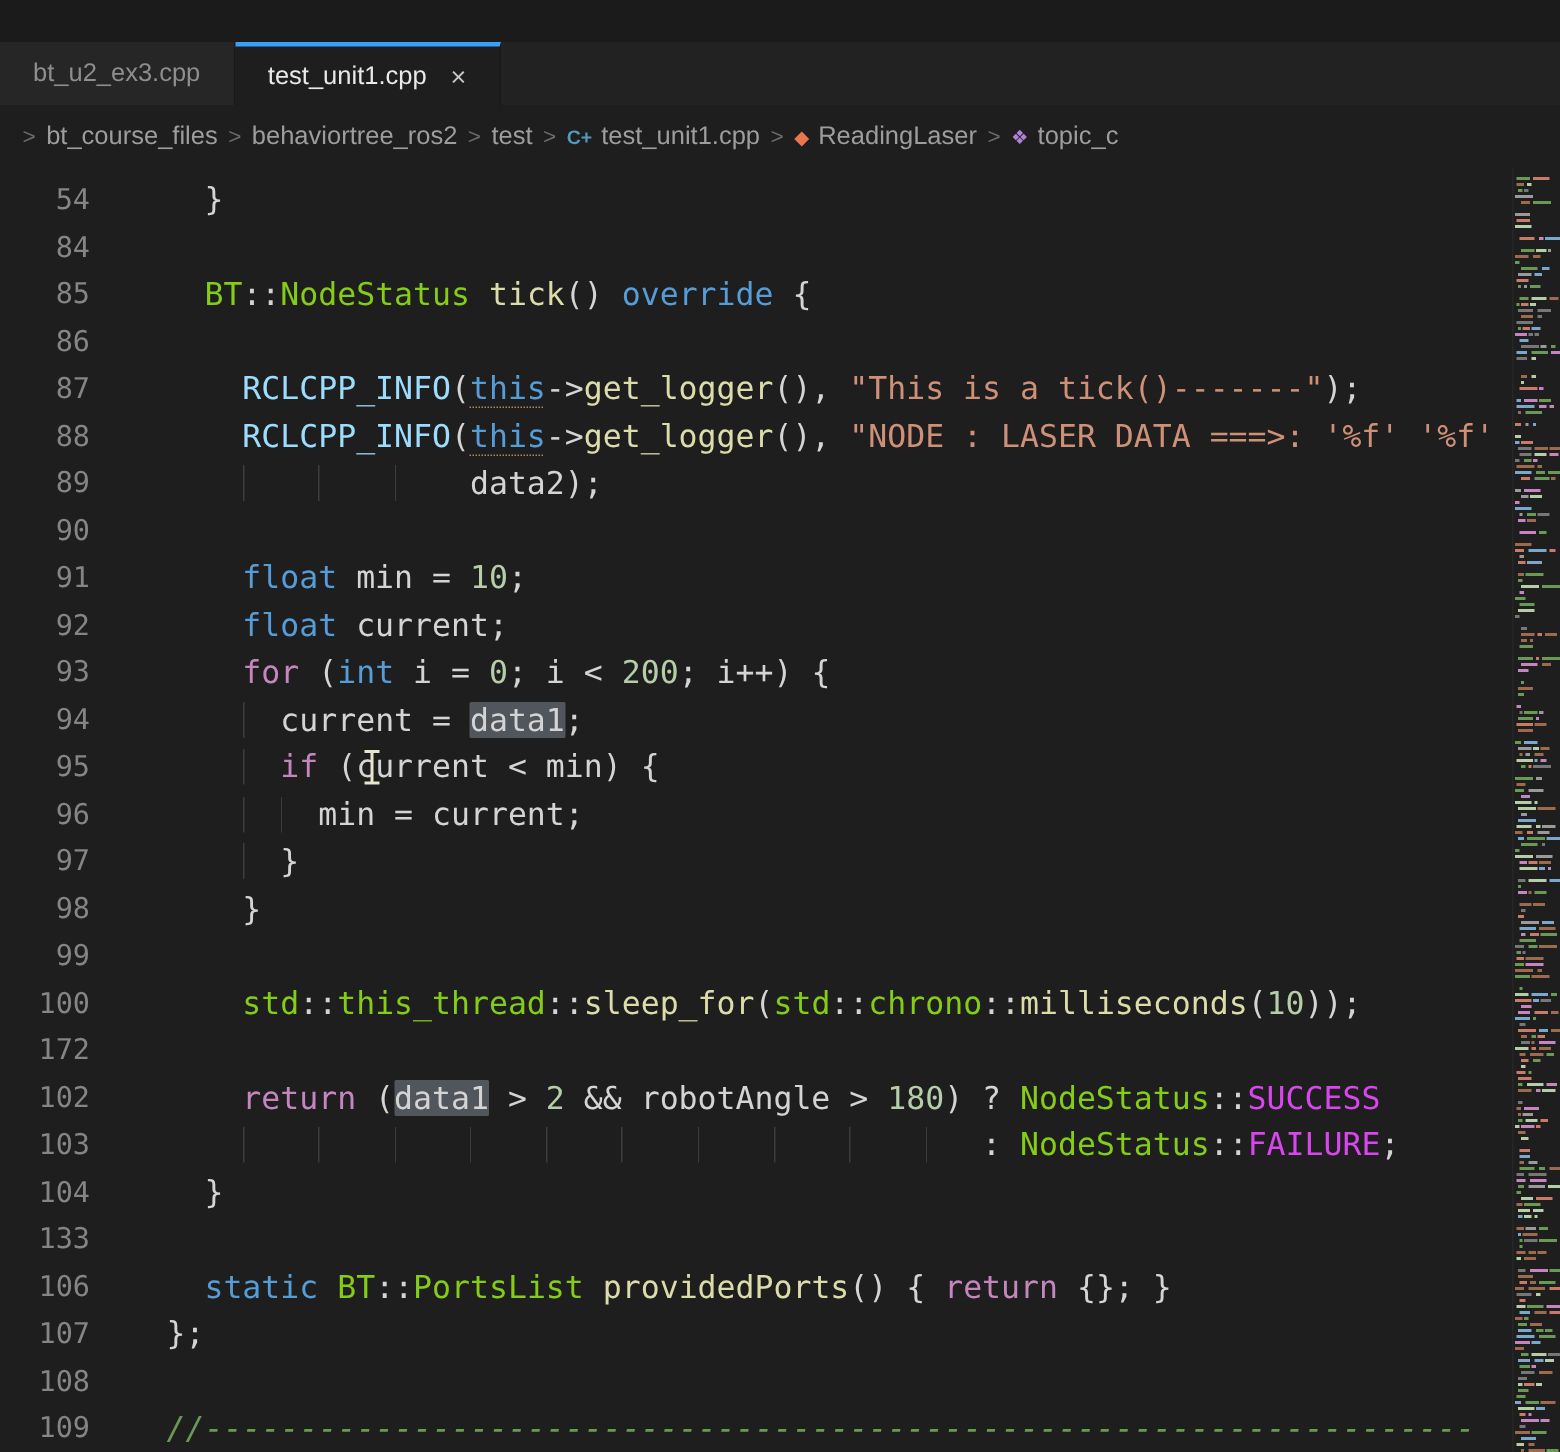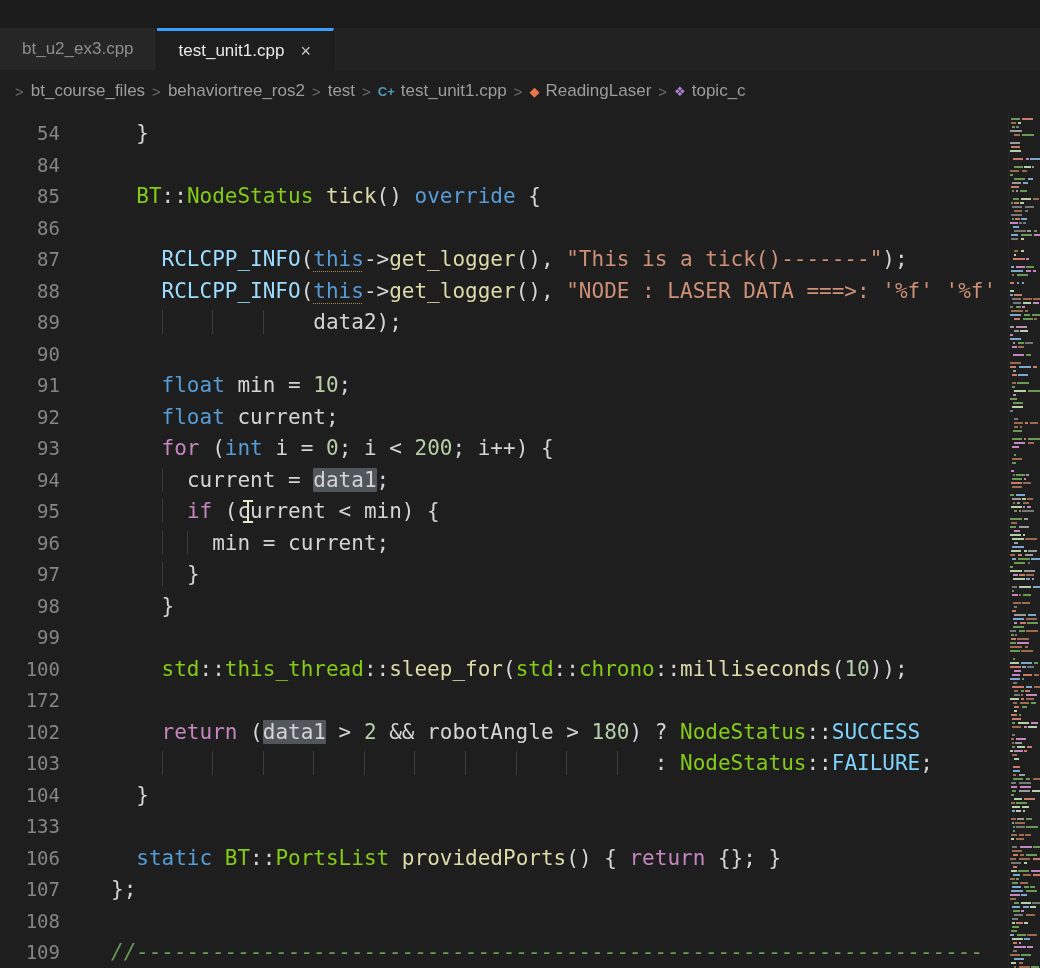--- a/index.html
+++ b/index.html
@@ -32,21 +32,21 @@
 
   
   .kw{color:#c586c0}
   .ty{color:#569cd6}
   .cl{color:#84cc16}
   .fn{color:#dcdcaa}
   .str{color:#ce9178}
   .num{color:#b5cea8}
   .com{color:#6a9955;font-style:italic}
   .mac{color:#9cdcfe}
-  .en{color:#7dd3fc}
+  .en{color:#d946ef}
   .ths{color:#569cd6;text-decoration:underline dotted #a08b52;text-decoration-thickness:1px;text-underline-offset:5px}
   .hl{background:#51555c;border-radius:1px}
   .g{box-shadow:inset 1px 0 0 #3c3c3c}
 
   
   .minimap{position:absolute;top:0;right:0;width:32px;bottom:0;background:#1e1e1e;border-left:1px solid #262626;padding:2px 0 0 1px;cursor:pointer}
   .mm-row{position:relative;height:3px;margin-bottom:1px}
   .mm-row i{position:absolute;top:0;height:2px;display:block}
 
   

